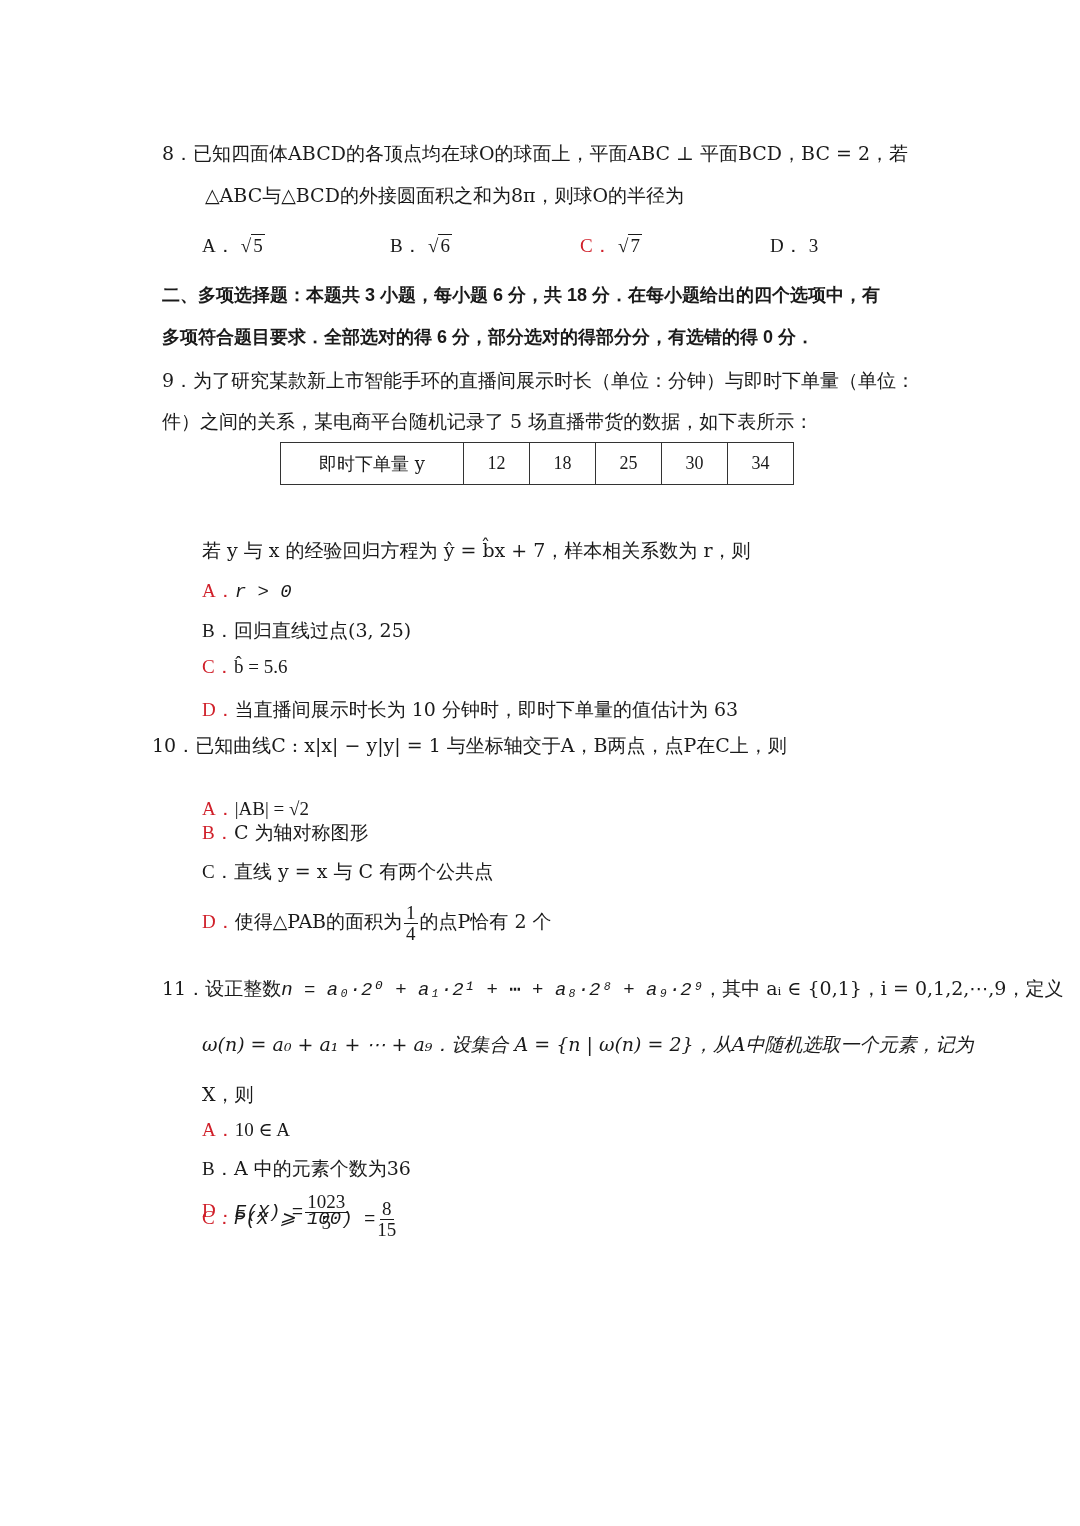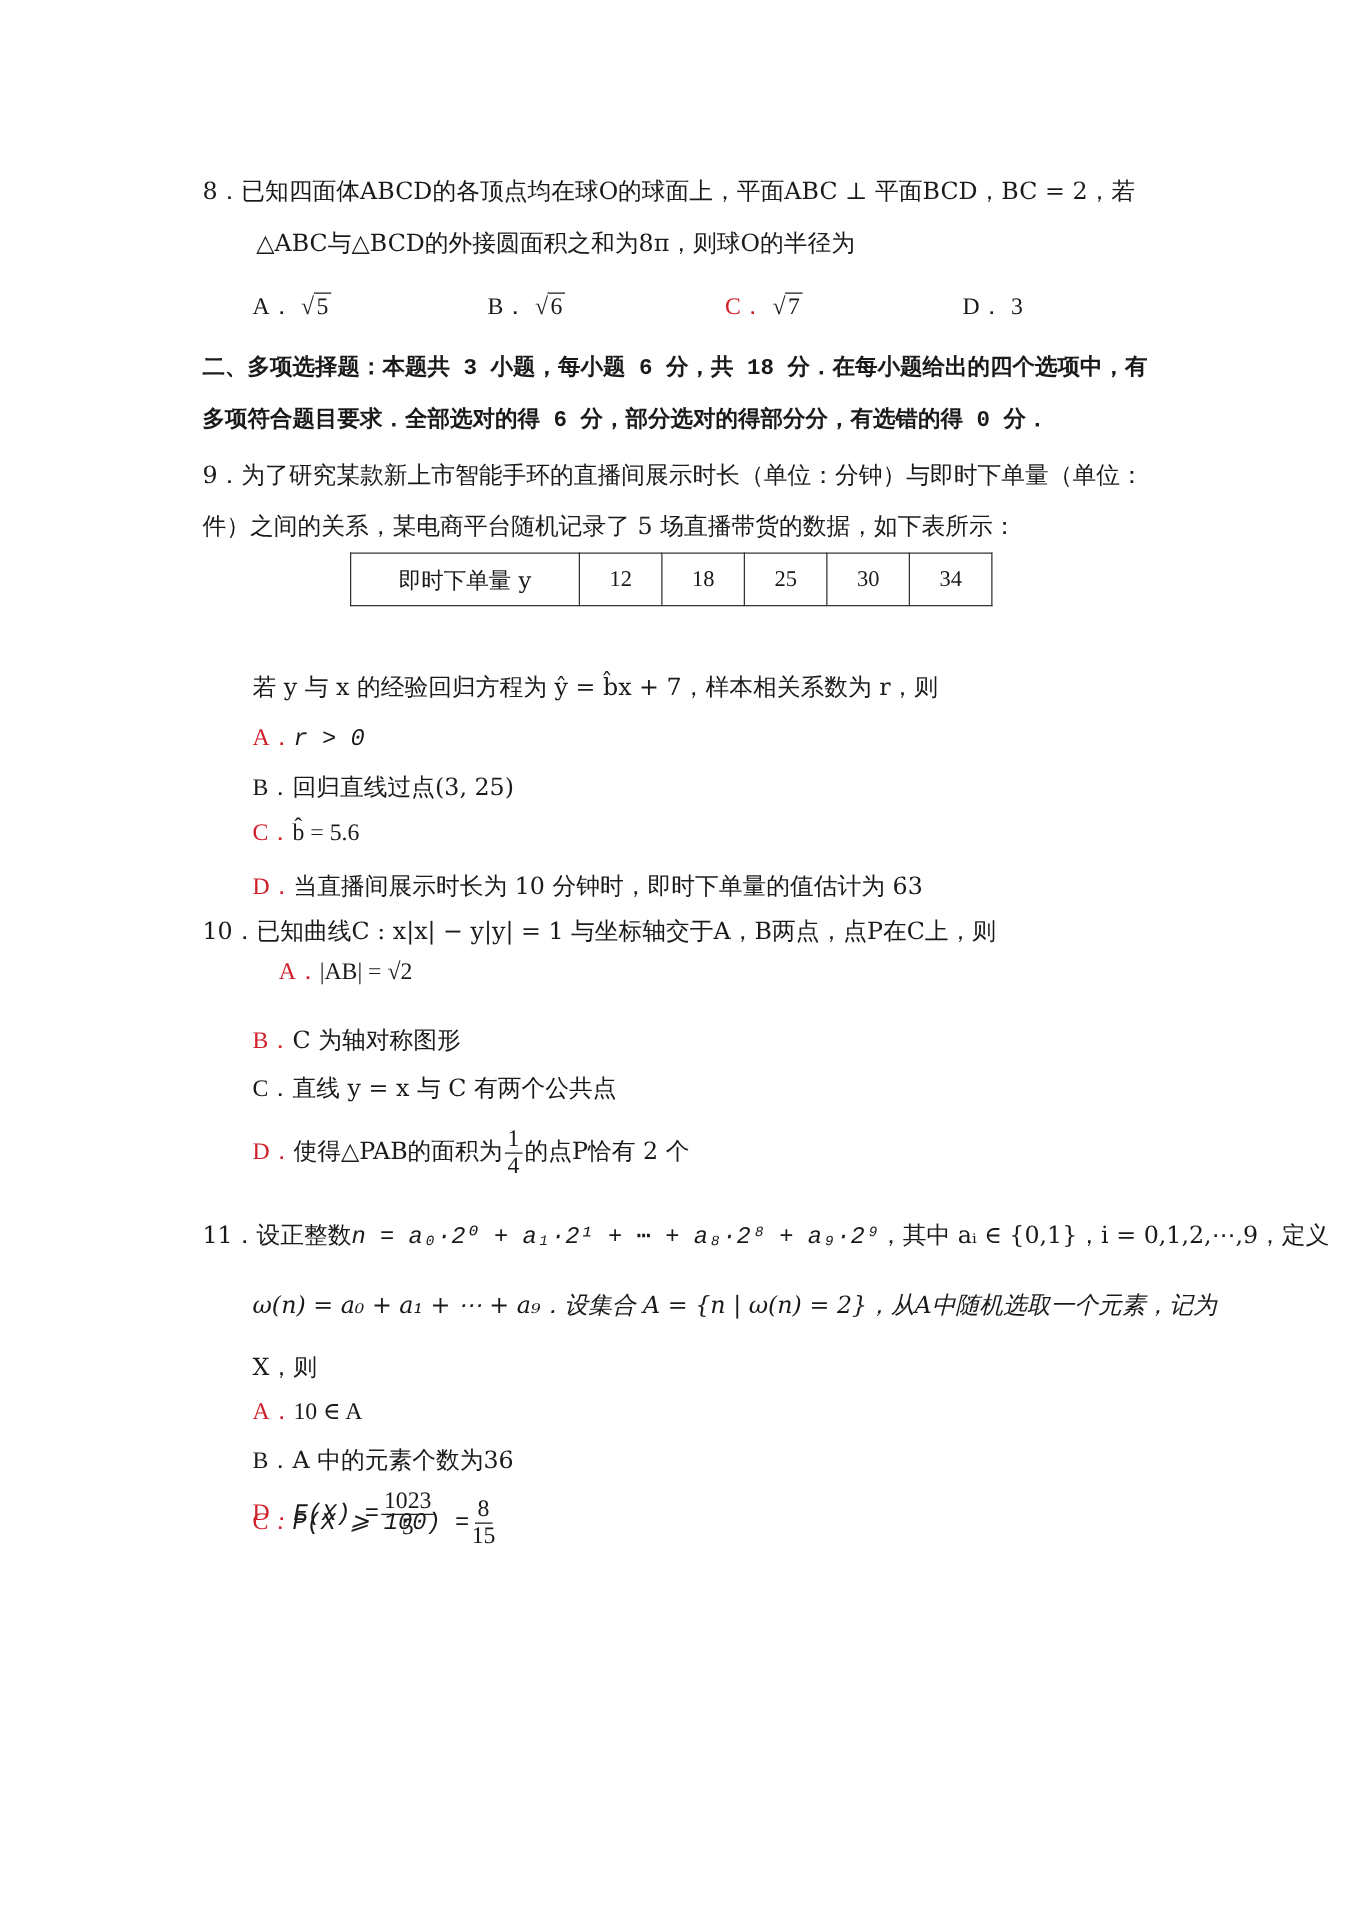--- a/index.html
+++ b/index.html
@@ -2,21 +2,21 @@
 <html><head>
 <meta charset="utf-8">
 <style>
   html, body { margin: 0; padding: 0; background: #ffffff; }
   body { width: 1080px; height: 1526px; position: relative; overflow: hidden;
          font-family: "DejaVu Serif", "Liberation Serif", serif; color: #1a1a1a; }
   .line { position: absolute; white-space: nowrap; font-size: 19px; line-height: 26px; }
   .m { font-family: Liberation Mono, monospace; font-style: italic; }
   .rm { font-family: "Liberation Serif", "DejaVu Serif", serif; }
   .red { color: #d0202a; }
-  .bold { font-weight: bold; font-family: Liberation Mono, monospace; font-size: 18px; }
+  .bold { font-weight: bold; font-family: Liberation Sans, sans-serif; font-size: 18px; }
   .opt { position: absolute; white-space: nowrap; font-size: 19px; line-height: 26px; }
   .lbl { display: inline-block; min-width: 32px; font-family: "Liberation Serif", serif; }
   .sqrt { font-family: "Liberation Serif", serif; }
   .sqrt .rad { border-top: 1.5px solid #1a1a1a; padding: 0 2px; }
   table.data { position: absolute; left: 280px; top: 442px; border-collapse: collapse; font-size: 18px; }
   table.data td { border: 1.5px solid #333; height: 41px; text-align: center; padding: 0; }
   table.data td.h { width: 182px; }
   table.data td.v { width: 65px; font-family: "Liberation Serif", serif; }
   .frac { display: inline-flex; flex-direction: column; align-items: center; vertical-align: middle; font-family: "Liberation Serif", serif; line-height: 20px; margin: 0 2px; }
   .frac .num { border-bottom: 1.3px solid #1a1a1a; padding: 0 2px; }
@@ -75,24 +75,24 @@
 <div class="opt" style="left:202px;top:617px;">
   <span class="lbl">B．</span><span>回归直线过点(3, 25)</span>
 </div>
 <div class="opt" style="left:202px;top:653px;">
   <span class="lbl red">C．</span><span class="rm">b̂ = 5.6</span>
 </div>
 <div class="opt" style="left:202px;top:696px;">
   <span class="lbl red">D．</span><span>当直播间展示时长为 10 分钟时，即时下单量的值估计为 63</span>
 </div>
 
-<div class="line" style="left:162px;top:732px;">
+<div class="line" style="left:152px;top:732px;">
   <span>10．</span><span>已知曲线C : x|x| − y|y| = 1 与坐标轴交于A，B两点，点P在C上，则</span>
 </div>
-<div class="opt" style="left:202px;top:764px;margin-left:21px;">
+<div class="opt" style="left:202px;top:795px;">
   <span class="lbl red">A．</span><span class="rm">|AB| = √2</span>
 </div>
 <div class="opt" style="left:202px;top:819px;">
   <span class="lbl red">B．</span><span>C 为轴对称图形</span>
 </div>
 <div class="opt" style="left:202px;top:858px;">
   <span class="lbl">C．</span><span>直线 y = x 与 C 有两个公共点</span>
 </div>
 <div class="opt" style="left:202px;top:898px;line-height:46px;">
   <span class="lbl red">D．</span><span>使得△PAB的面积为</span><span class="frac">

